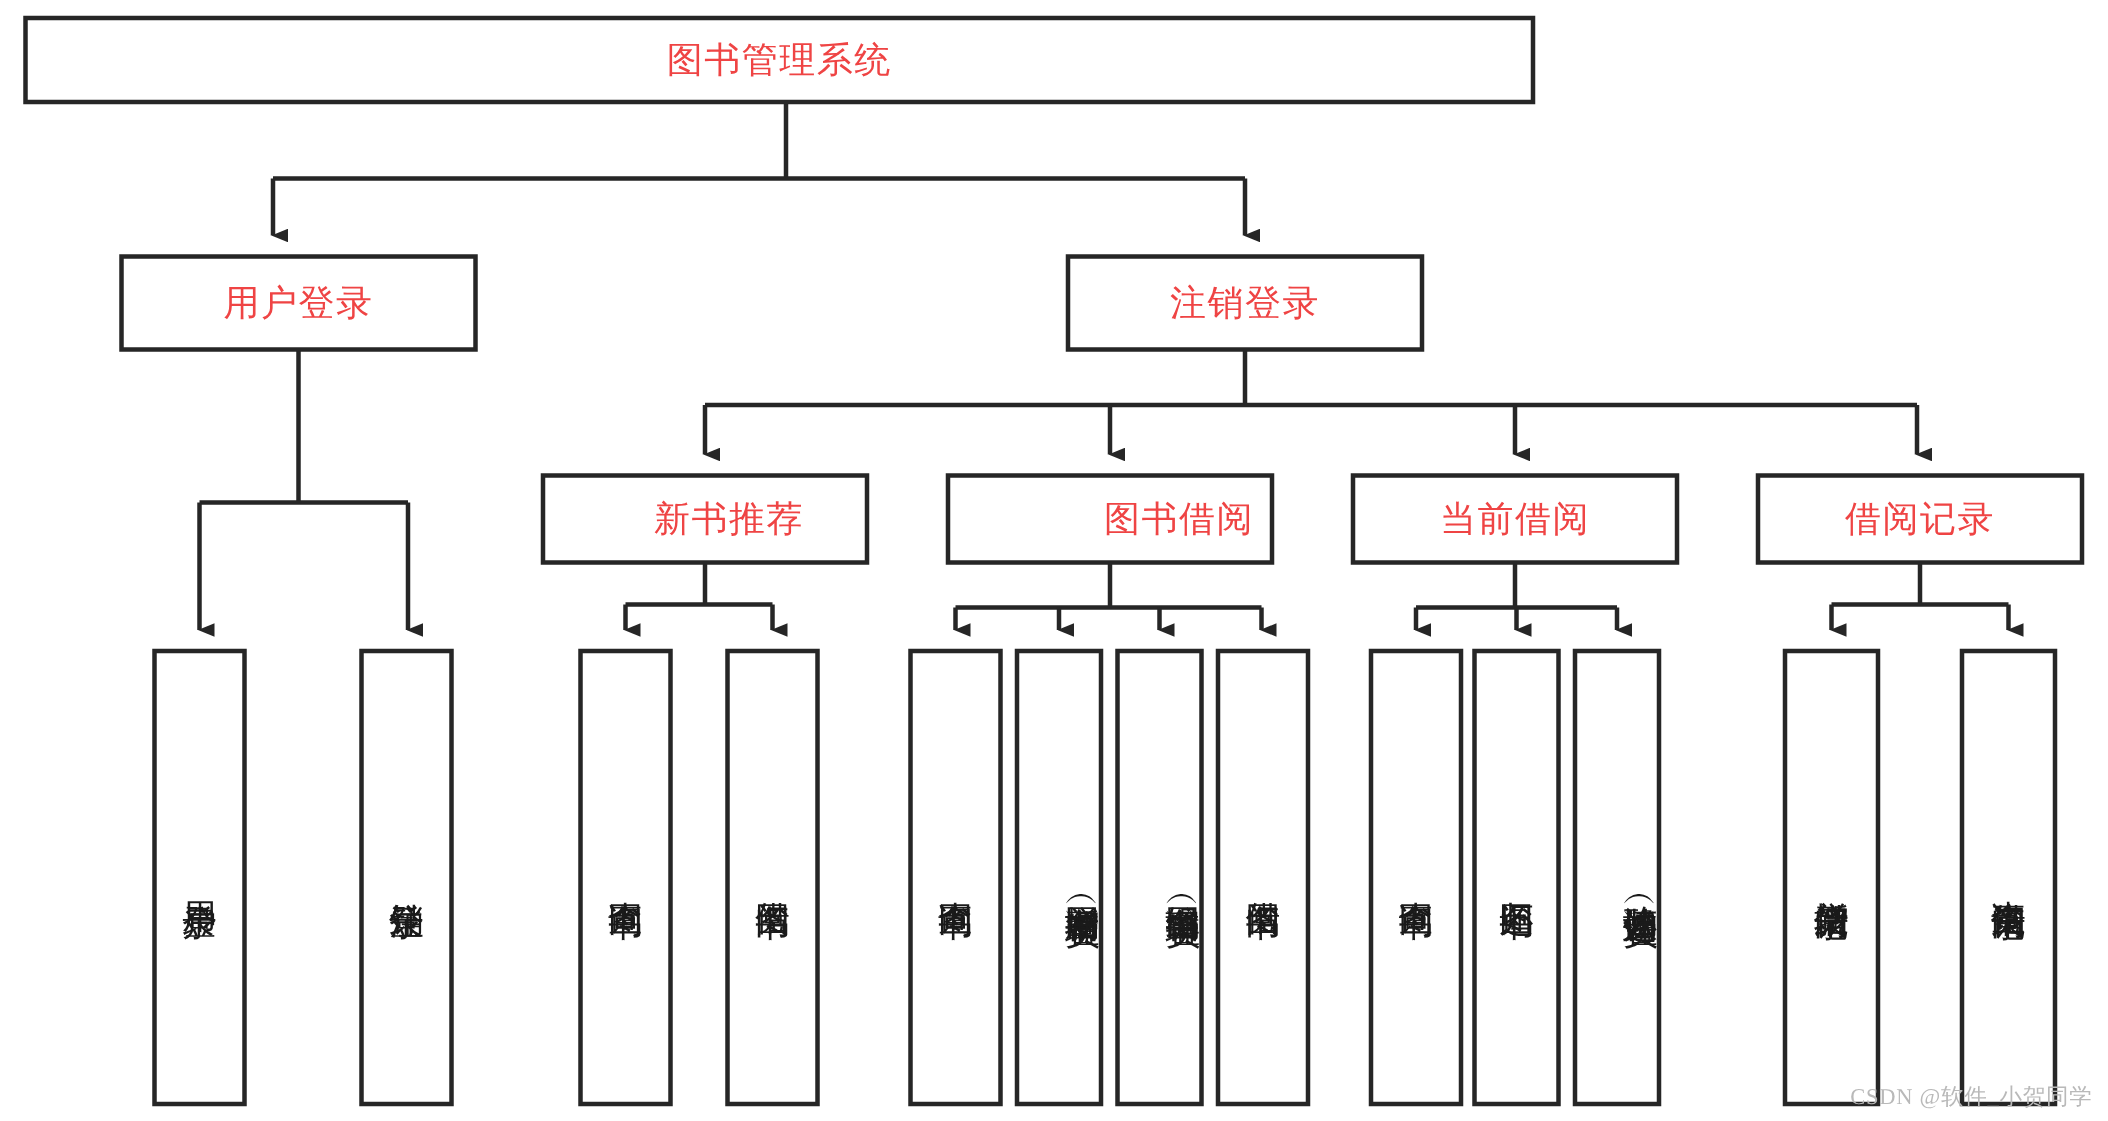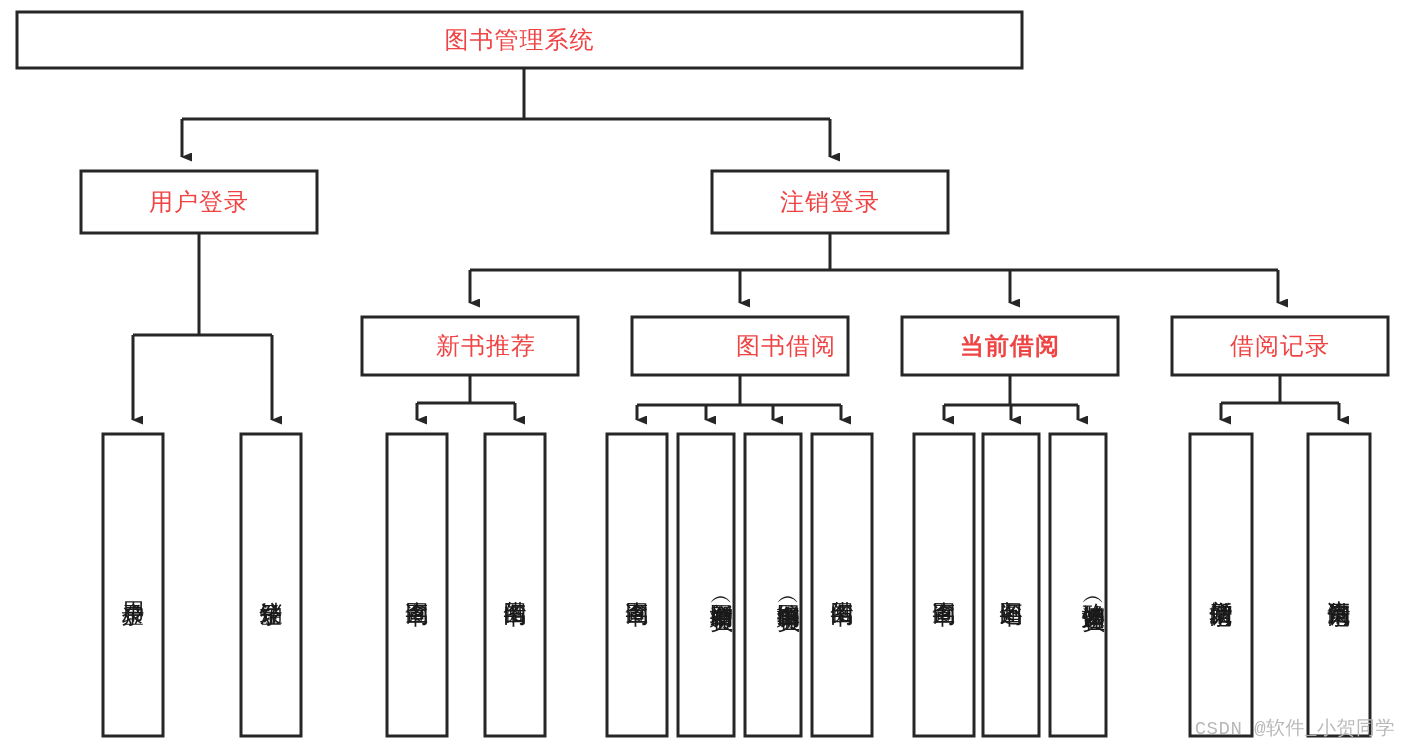--- a/index.html
+++ b/index.html
@@ -8,22 +8,22 @@
   #diagram{position:relative;width:1405px;height:747px;background:#fff;}
   svg{position:absolute;left:0;top:0;width:1405px;height:747px;}
   .node-box{fill:#ffffff;stroke:#262626;stroke-width:3;}
   .edge{stroke:#262626;stroke-width:3;fill:none;}
   .vtext-wrap{position:absolute;display:flex;align-items:center;justify-content:center;
               writing-mode:vertical-rl;text-orientation:upright;
               font-size:23px;line-height:1.08;color:#1a1a1a;letter-spacing:1px;
               font-family:"Liberation Sans","DejaVu Sans",sans-serif;
               white-space:nowrap;pointer-events:none;}
   .vtext-wrap.top{align-items:flex-start;padding-top:4px;}
-  .watermark{position:absolute;right:10px;bottom:6px;color:#b9b9b9;font-size:19px;
-             letter-spacing:0.5px;font-family:Liberation Mono, monospace;}
+  .watermark{position:absolute;right:10px;bottom:6px;color:#b9b9b9;font-size:15px;
+             letter-spacing:0.5px;font-family:Liberation Serif, serif;}
   .htext-wrap{position:absolute;display:flex;align-items:center;justify-content:center;
               font-size:24px;color:#ef4444;letter-spacing:1px;pointer-events:none;
               font-family:"Liberation Sans","DejaVu Sans",sans-serif;}
 </style>
 </head>
 <body>
 
 <div id="diagram">
 
   <svg viewBox="0 0 1405 747">
@@ -105,21 +105,21 @@
     <rect class="node-box" x="1308" y="434" width="62" height="302"></rect>
   </svg>
 
   <div class="htext-wrap" style="left:17px;top:12px;width:1005px;height:56px;">图书管理系统</div>
 
   <div class="htext-wrap" style="left:81px;top:171px;width:236px;height:62px;">用户登录</div>
   <div class="htext-wrap" style="left:712px;top:171px;width:236px;height:62px;">注销登录</div>
 
   <div class="htext-wrap" style="left:362px;top:317px;width:176px;height:58px;margin-left:36px;">新书推荐</div>
   <div class="htext-wrap" style="left:632px;top:317px;width:260px;height:58px;margin-left:24px;">图书借阅</div>
-  <div class="htext-wrap" style="left:902px;top:317px;width:216px;height:58px;font-weight:bold;">当前借阅</div>
+  <div class="htext-wrap" style="left:902px;top:317px;width:216px;height:58px;">当前借阅</div>
   <div class="htext-wrap" style="left:1172px;top:317px;width:216px;height:58px;border-radius:22px;">借阅记录</div>
 
   <div class="vtext-wrap" style="left:103px;top:434px;width:60px;height:302px;">用户登录</div>
   <div class="vtext-wrap" style="left:241px;top:434px;width:60px;height:302px;">注销登录</div>
   <div class="vtext-wrap" style="left:387px;top:434px;width:60px;height:302px;">查询图书</div>
   <div class="vtext-wrap" style="left:485px;top:434px;width:60px;height:302px;">借阅图书</div>
   <div class="vtext-wrap" style="left:607px;top:434px;width:60px;height:302px;">查询图书</div>
   <div class="vtext-wrap top" style="left:678px;top:434px;width:56px;height:302px;">新增图书（管理员）</div>
   <div class="vtext-wrap top" style="left:745px;top:434px;width:56px;height:302px;">编辑图书（管理员）</div>
   <div class="vtext-wrap" style="left:812px;top:434px;width:60px;height:302px;">借阅图书</div>

